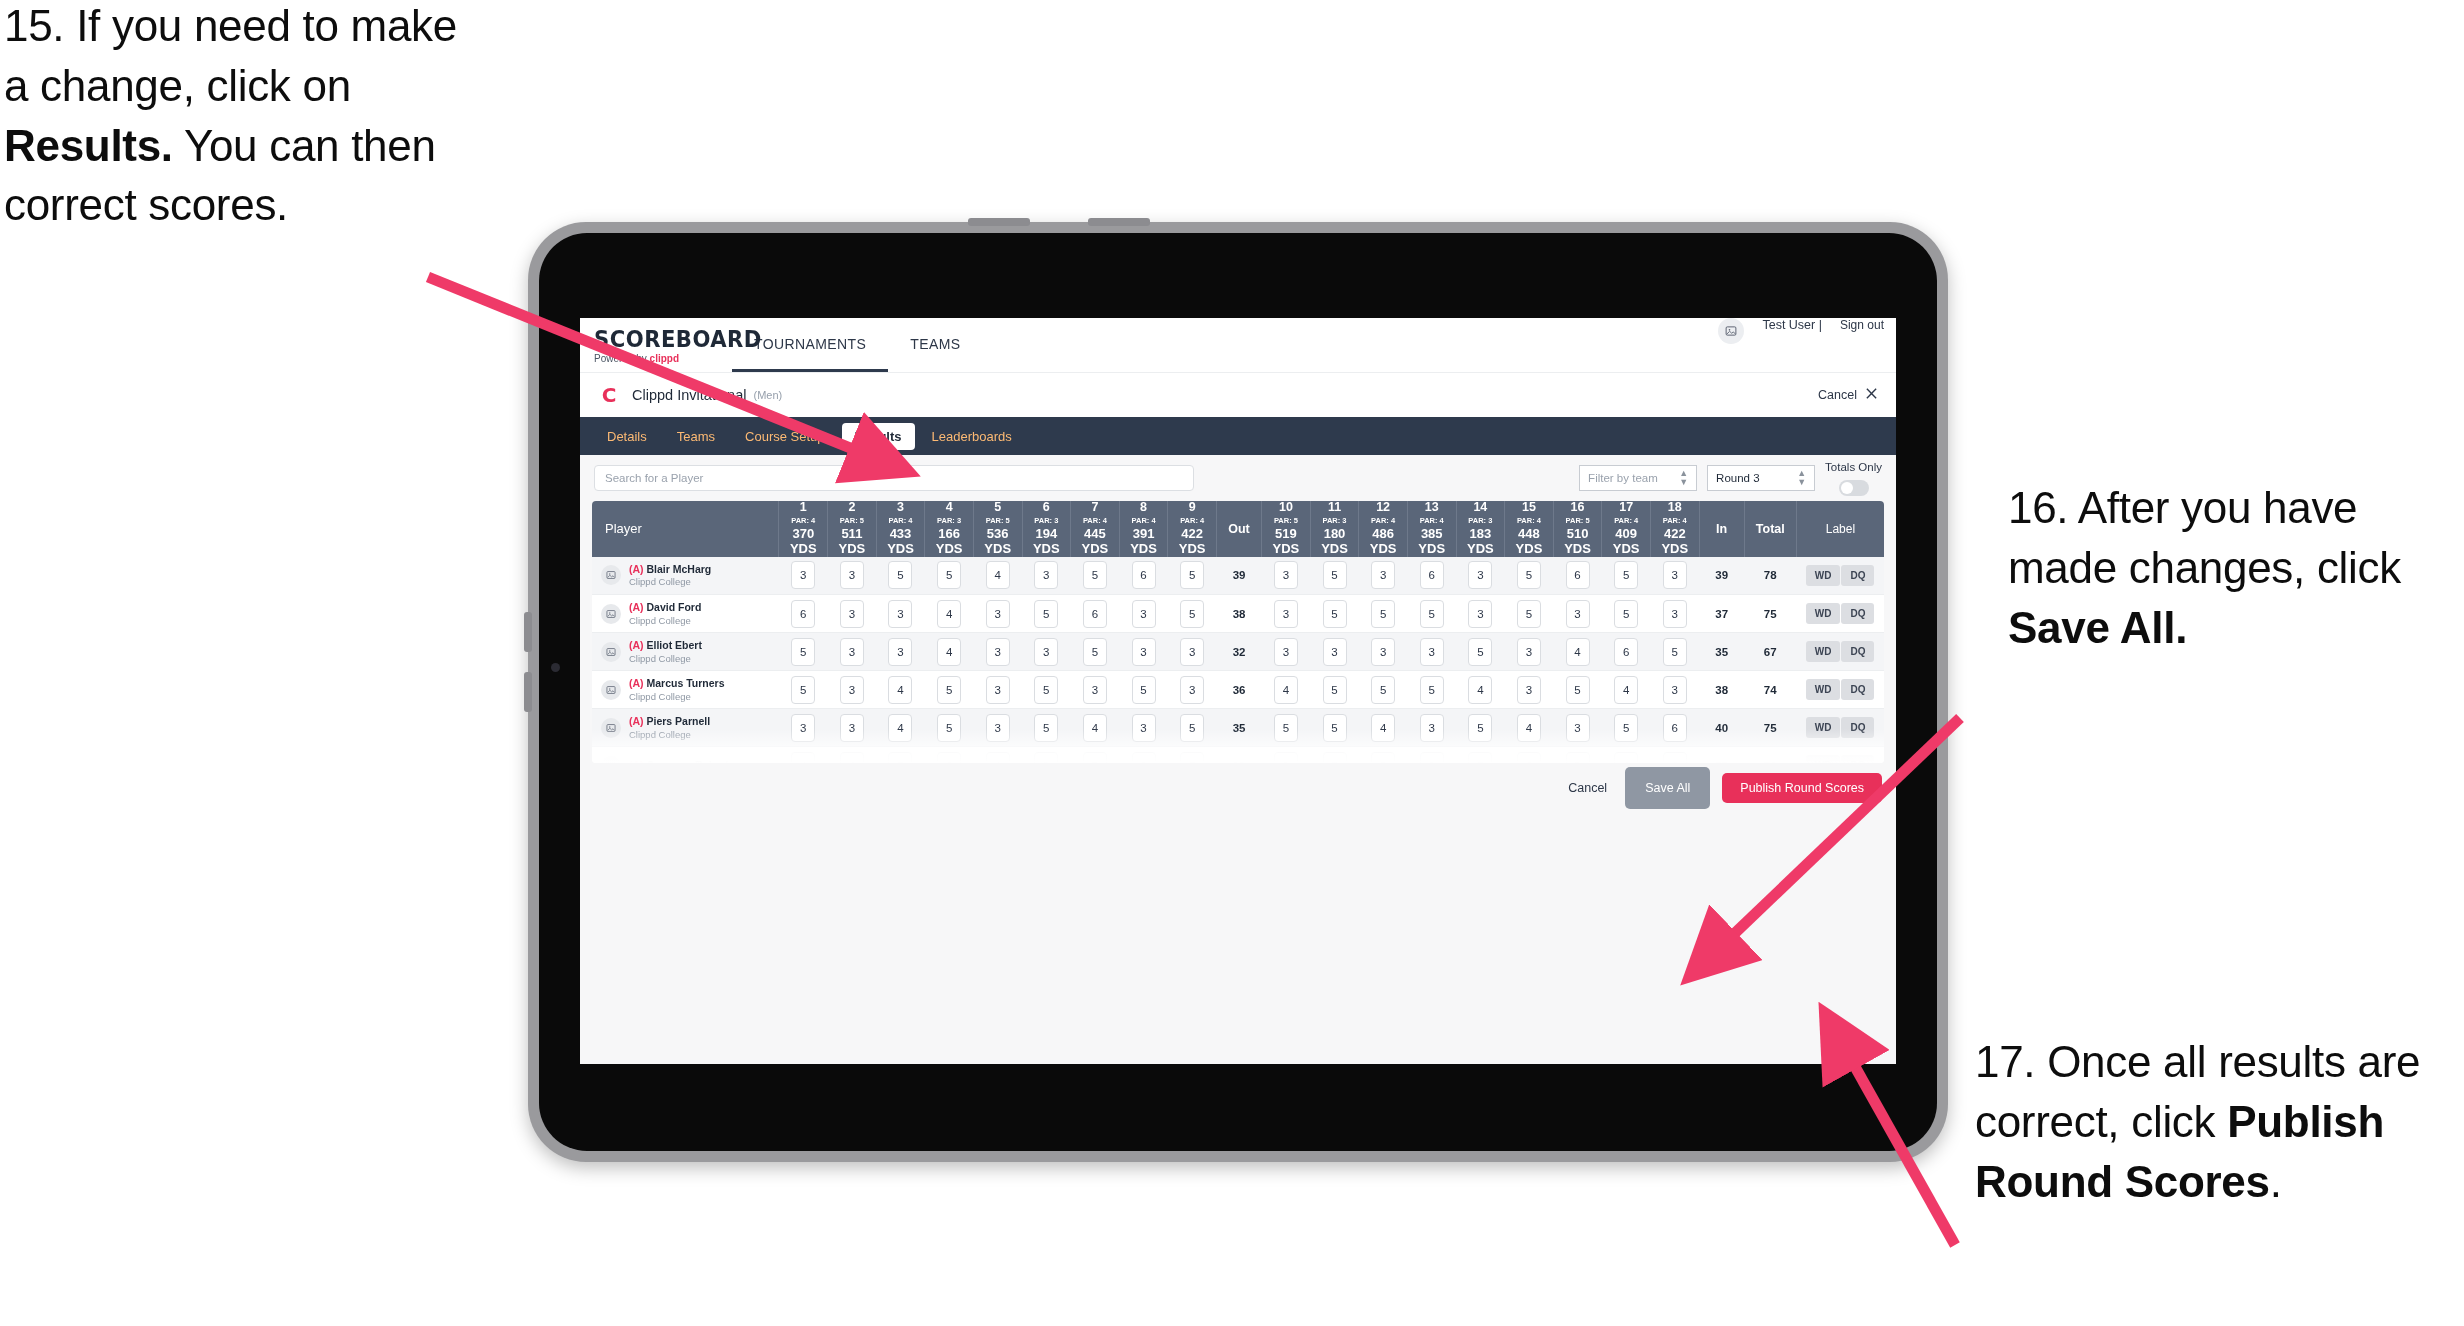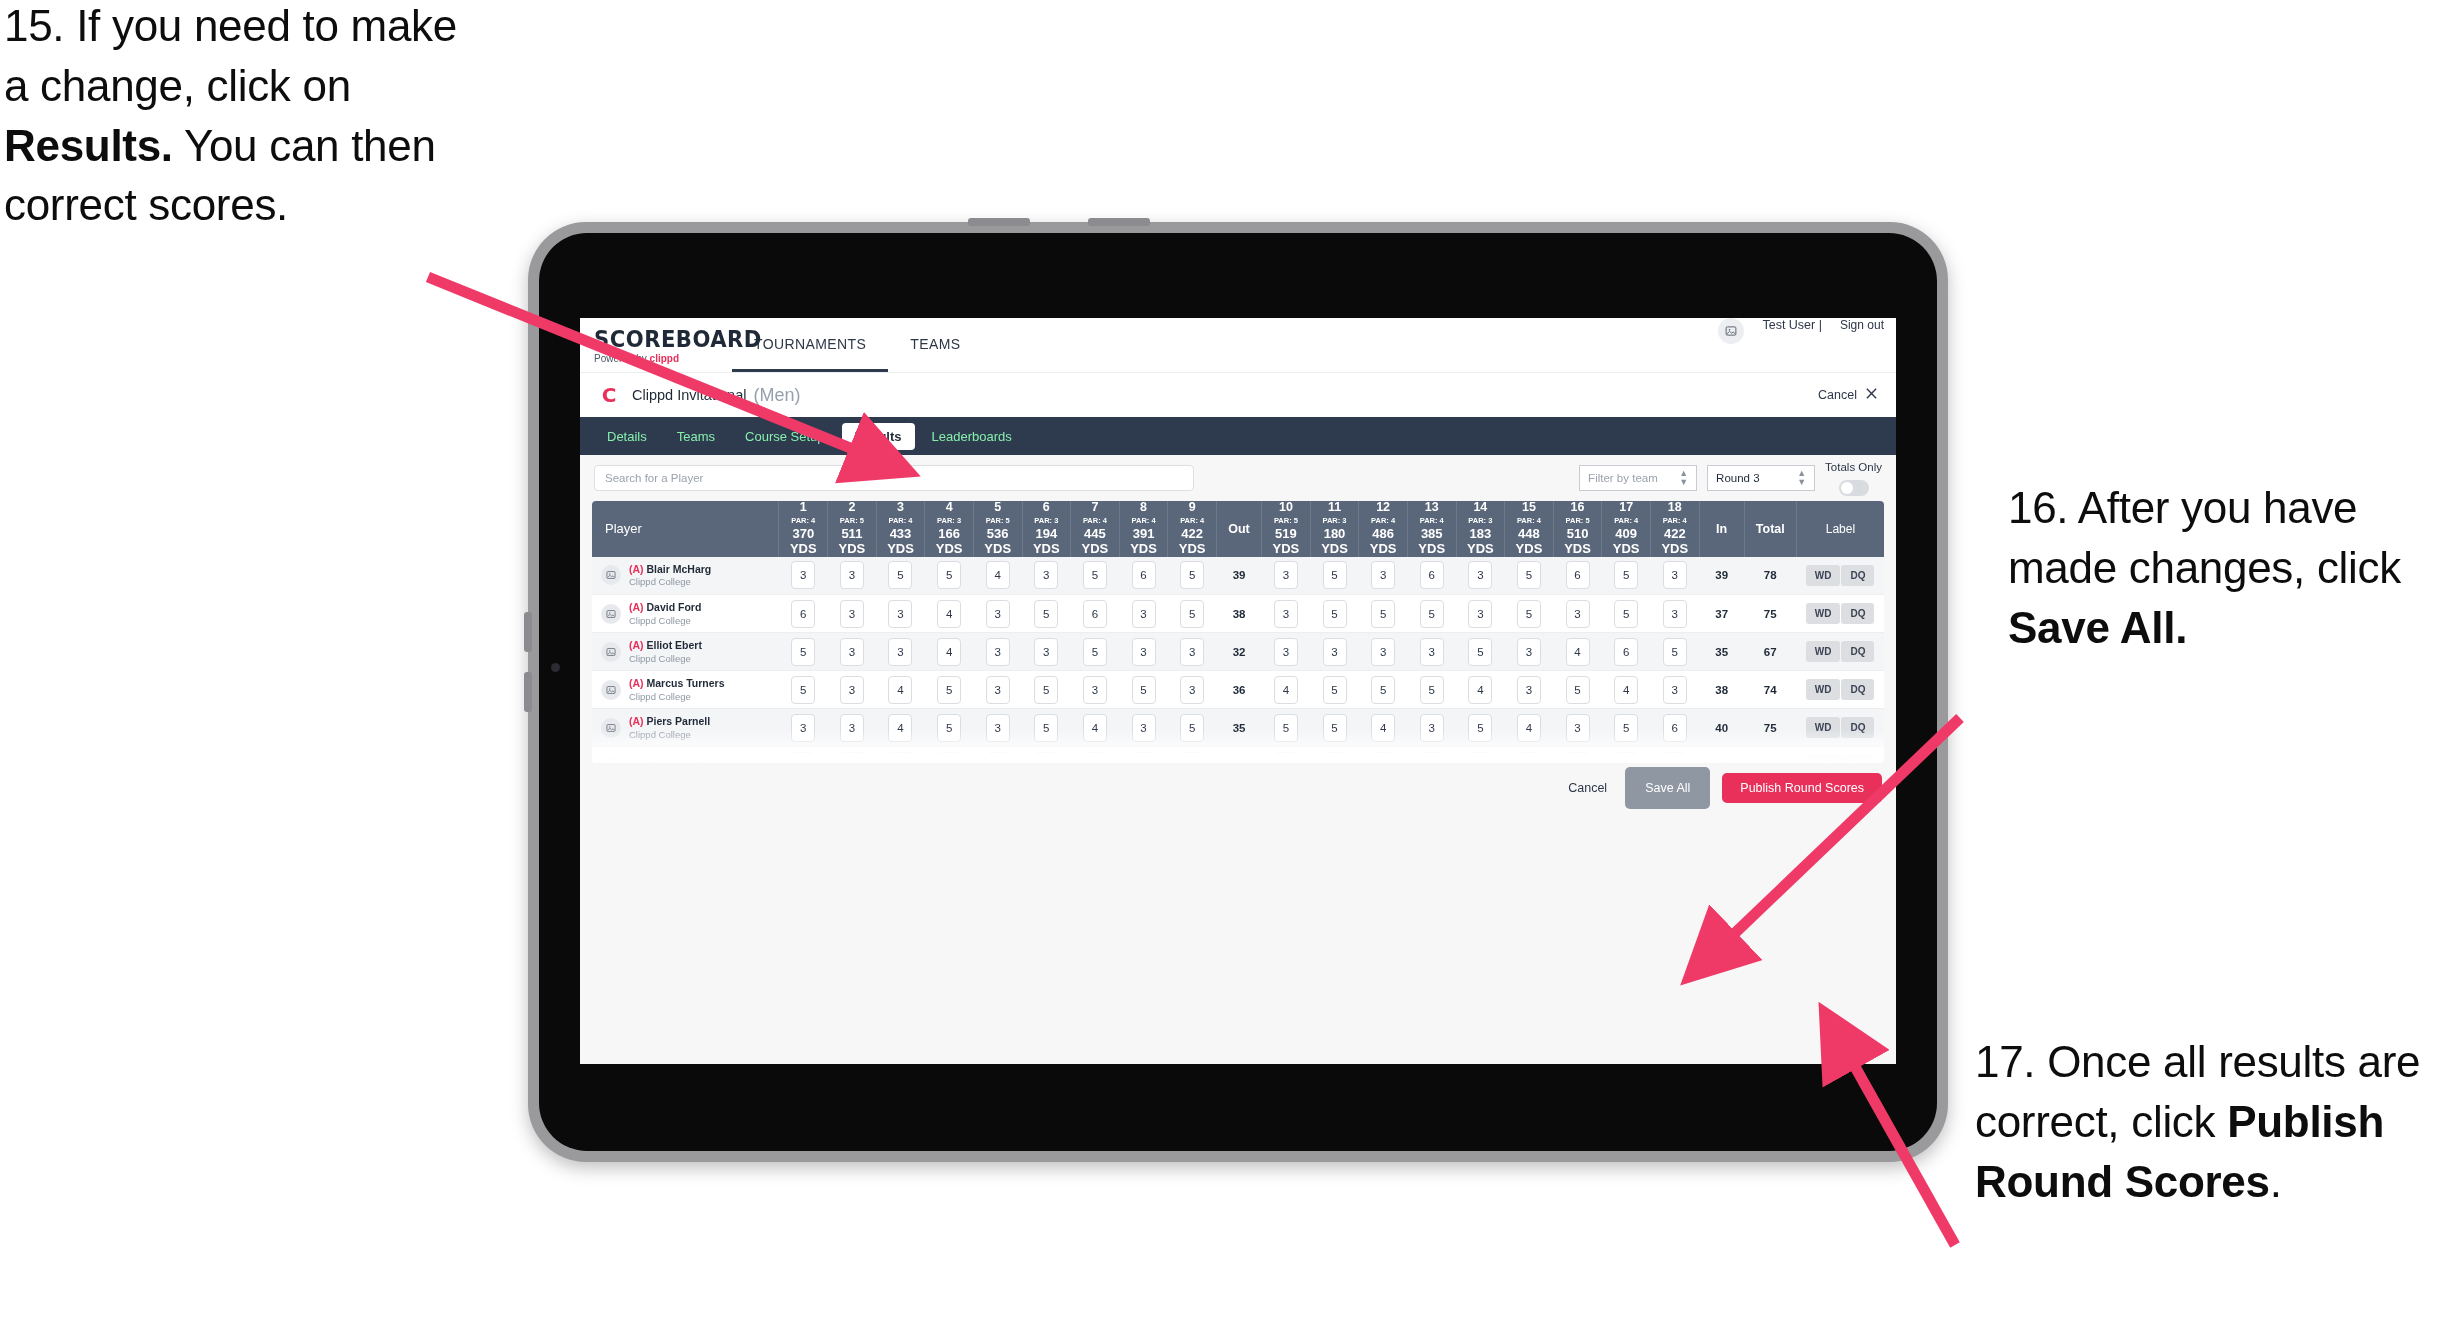--- a/index.html
+++ b/index.html
@@ -54,26 +54,26 @@
   #topnav-right{margin-left:auto;display:flex;padding-right:12px;gap:18px;}
   #user-avatar{width:26px;height:26px;border-radius:50%;background:#eceef1;display:flex;align-items:center;justify-content:center;}
   #user-name{font-size:12.5px;color:#2d3748;}
   #signout{font-size:12px;color:#2d3748;cursor:pointer;}
 
   
   #tourn-head{height:44px;background:#ffffff;border-top:1px solid #eceef0;display:flex;align-items:center;padding:0 18px;}
   #tourn-logo{width:22px;height:22px;display:flex;align-items:center;justify-content:center;color:#e8305a;
     font-weight:800;font-size:20px;font-family:"DejaVu Sans",sans-serif;}
   #tourn-name{font-size:14.5px;color:#1f2937;margin-left:12px;}
-  #tourn-gender{font-size:18px;color:#97a0ac;margin-left:7px;}
+  #tourn-gender{font-size:11px;color:#97a0ac;margin-left:7px;}
   #tourn-cancel{margin-left:auto;display:flex;align-items:center;gap:8px;font-size:12.5px;color:#2d3748;cursor:pointer;}
 
   
   #sectiontabs{height:38px;background:#2e3a4d;display:flex;align-items:center;padding-left:14px;gap:4px;}
-  .sect-tab{font-size:13px;color:#86efac;padding:6px 13px;border-radius:4px;cursor:pointer;}
+  .sect-tab{font-size:13px;color:#fdba74;padding:6px 13px;border-radius:4px;cursor:pointer;}
   .sect-tab.active{background:#ffffff;color:#1f2937;font-weight:600;}
 
   
   #filterbar{height:46px;background:#f7f7f8;display:flex;align-items:center;padding:0 14px;gap:10px;}
   #search-input{flex:0 0 auto;width:600px;height:26px;background:#fff;border:1px solid #dcdfe3;border-radius:4px;
     font-size:11.5px;color:#9aa2ad;padding:0 10px;box-sizing:border-box;display:flex;align-items:center;}
   .sel{height:26px;background:#fff;border:1px solid #c8ccd2;border-radius:0;display:flex;align-items:center;
     justify-content:space-between;padding:0 8px;box-sizing:border-box;font-size:11.5px;cursor:pointer;}
   #sel-team{width:118px;margin-left:auto;color:#9aa2ad;}
   #sel-round{width:108px;color:#1f2937;}

